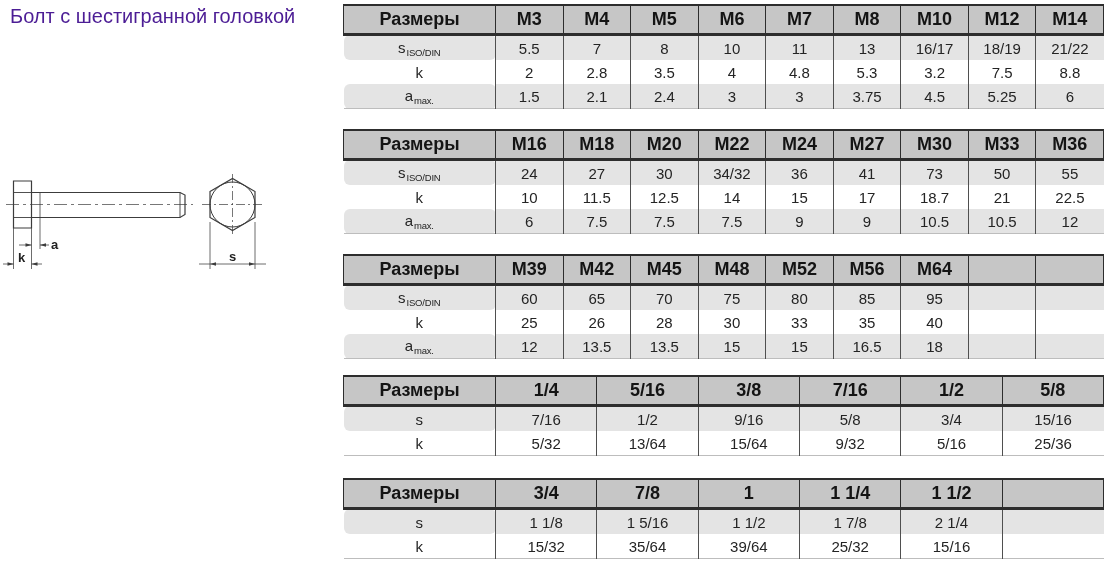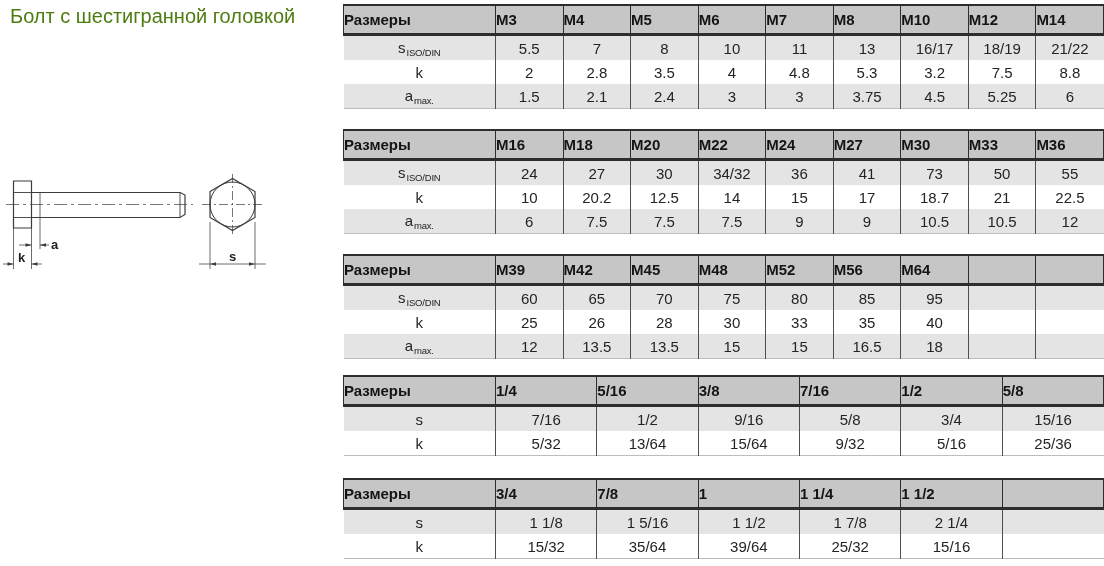--- a/index.html
+++ b/index.html
@@ -20,21 +20,21 @@
     font-weight: bold;
     line-height: 29px;
     color: #000;
     letter-spacing: -0.3px;
     white-space: nowrap;
   }
   .desc-line {
     font-size: 20px;
     font-weight: normal;
     line-height: 28px;
-    color: #4d7c0f;
+    color: #4c1d95;
     white-space: nowrap;
   }
 
   
   .drawing { position: absolute; left: 0; top: 170px; width: 280px; height: 115px; }
   .drawing svg { display: block; }
   .dim-label { font-family: "Liberation Sans", "DejaVu Sans", sans-serif; font-size: 13px; font-weight: bold; fill: #222; }
 
   
   .tables-region { position: absolute; left: 0; top: 0; width: 1104px; height: 566px; }
@@ -51,24 +51,24 @@
   table.pos-0 { top: 4px; }
   table.pos-1 { top: 129px; }
   table.pos-2 { top: 254px; }
   table.pos-3 { top: 375px; }
   table.pos-4 { top: 478px; }
   col.label-col { width: 152px; }
 
   table.dim-table th {
     background: var(--header-bg);
     height: 27px;
-    font-size: 15px;
+    font-size: 18px;
     font-weight: bold;
     color: #141414;
-    text-align: left;
+    text-align: center;
     vertical-align: middle;
     border-left: 1px solid var(--border-dark);
     border-bottom: 3px solid var(--border-dark);
     padding: 0;
   }
   table.dim-table th:first-child { border-left: 1.5px solid var(--border-dark); }
   table.dim-table th:last-child  { border-right: 1.5px solid var(--border-dark); }
 
   table.dim-table td {
     height: 24px;
@@ -76,21 +76,21 @@
     color: #242424;
     text-align: center;
     vertical-align: middle;
     border-left: 1px solid #4f4f4f;
     padding: 0;
     background: #ffffff;
   }
   table.dim-table td:first-child { border-left: none; }
   table.dim-table tr.shaded td { background: var(--shaded-bg); }
 
-  td.row-label { font-size: 16px; }
+  td.row-label { font-size: 16px; border-radius: 6px; }
   td.row-label sub {
     font-size: 9.5px;
     vertical-align: -3px;
     margin-left: 1px;
     letter-spacing: -0.2px;
   }
 </style>
 </head>
 <body>
 
@@ -256,21 +256,21 @@
             <td>34/32</td>
             <td>36</td>
             <td>41</td>
             <td>73</td>
             <td>50</td>
             <td>55</td>
           </tr>
           <tr>
             <td class="row-label"><span>k</span></td>
             <td>10</td>
-            <td>20.2</td>
+            <td>11.5</td>
             <td>12.5</td>
             <td>14</td>
             <td>15</td>
             <td>17</td>
             <td>18.7</td>
             <td>21</td>
             <td>22.5</td>
           </tr>
           <tr class="shaded">
             <td class="row-label"><span>a</span><sub>max.</sub></td>

